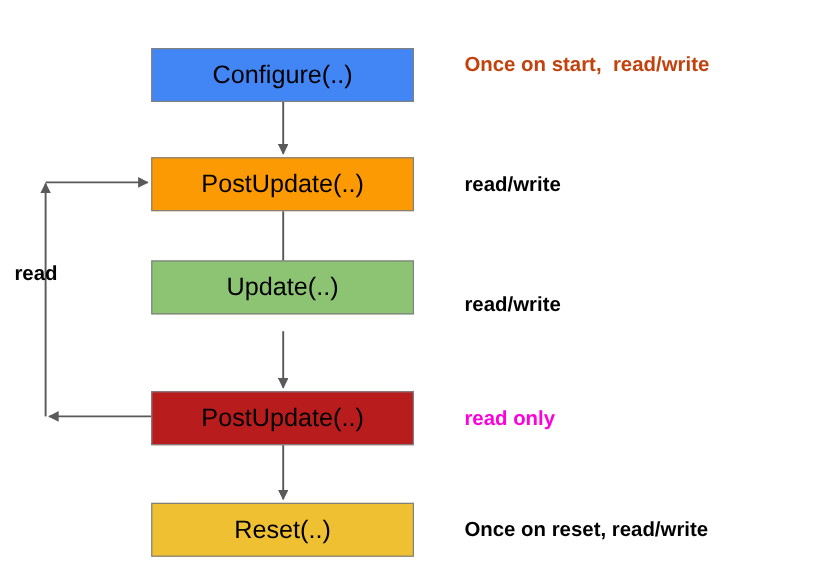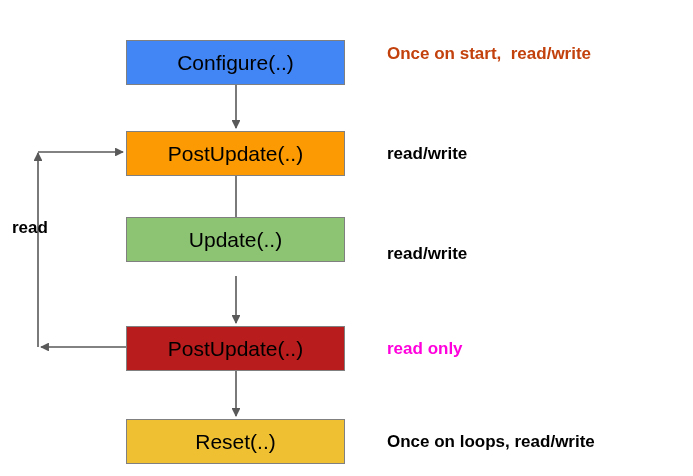--- a/index.html
+++ b/index.html
@@ -138,17 +138,17 @@
   </div>
 
   <div class="side-note" id="note-configure" style="color: #c2410c; text-align: center;">Once on start,  read/write</div>
 
   <div class="side-note" id="note-preupdate" style="color: rgb(0, 0, 0);">read/write</div>
 
   <div class="side-note" id="note-update" style="color: rgb(0, 0, 0);">read/write</div>
 
   <div class="side-note" id="note-postupdate" style="color: rgb(255, 0, 221);">read only</div>
 
-  <div class="side-note" id="note-reset" style="color: rgb(0, 0, 0);">Once on loops, read/write</div>
+  <div class="side-note" id="note-reset" style="color: rgb(0, 0, 0);">Once on reset, read/write</div>
 
   <div id="loops-label">read</div>
 
 </div>
 
 </body></html>

